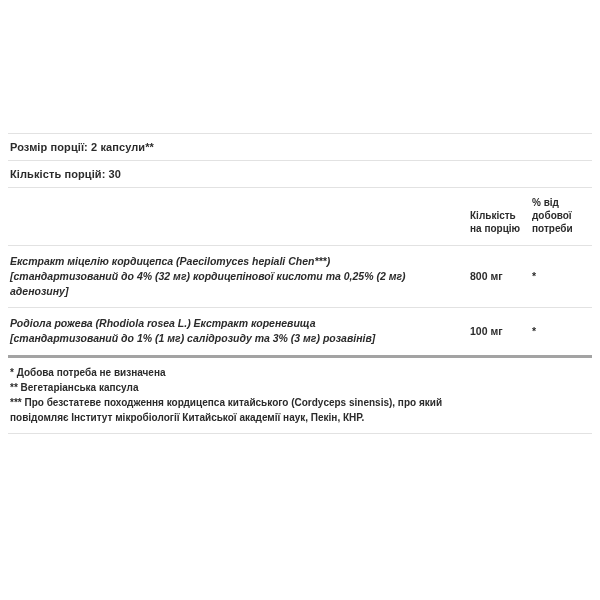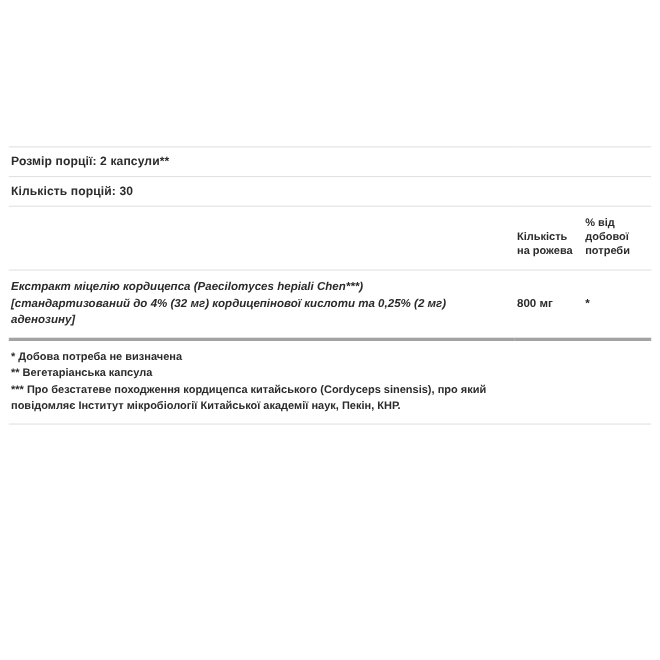--- a/index.html
+++ b/index.html
@@ -124,39 +124,47 @@
           <td colspan="3">Розмір порції: 2 капсули**</td>
         </tr>
         <tr class="serving-row">
           <td colspan="3">Кількість порцій: 30</td>
         </tr>
 
         <tr class="head-row">
           <td class="col-name"></td>
           <td class="col-amount">
             <span class="ing-line2">Кількість</span>
-            <span class="ing-line2">на рожева</span>
+            <span class="ing-line2">на порцію</span>
           </td>
           <td class="col-dv">
             <span class="ing-line2">% від</span>
             <span class="ing-line2">добової</span>
             <span class="ing-line2">потреби</span>
           </td>
         </tr>
 
         <tr class="ing-row">
           <td class="col-name">
             <span class="ing-line2">Екстракт міцелію кордицепса (Paecilomyces hepiali Chen***)</span>
             <span class="ing-line2">[стандартизований до 4% (32 мг) кордицепінової кислоти та 0,25% (2 мг) аденозину]</span>
           </td>
           <td class="col-amount">800 мг</td>
           <td class="col-dv">*</td>
         </tr>
 
 
+        <tr class="ing-row">
+          <td class="col-name">
+            <span class="ing-line2">Родіола рожева (Rhodiola rosea L.) Екстракт кореневища</span>
+            <span class="ing-line2">[стандартизований до 1% (1 мг) салідрозиду та 3% (3 мг) розавінів]</span>
+          </td>
+          <td class="col-amount">100 мг</td>
+          <td class="col-dv">*</td>
+        </tr>
 
         <tr class="notes-row">
           <td colspan="3">
             <span class="note-line">* Добова потреба не визначена</span>
             <span class="note-line">** Вегетаріанська капсула</span>
             <span class="note-line">*** Про безстатеве походження кордицепса китайського (Cordyceps sinensis), про який</span>
             <span class="note-line">повідомляє Інститут мікробіології Китайської академії наук, Пекін, КНР.</span>
           </td>
         </tr>
       </tbody>

